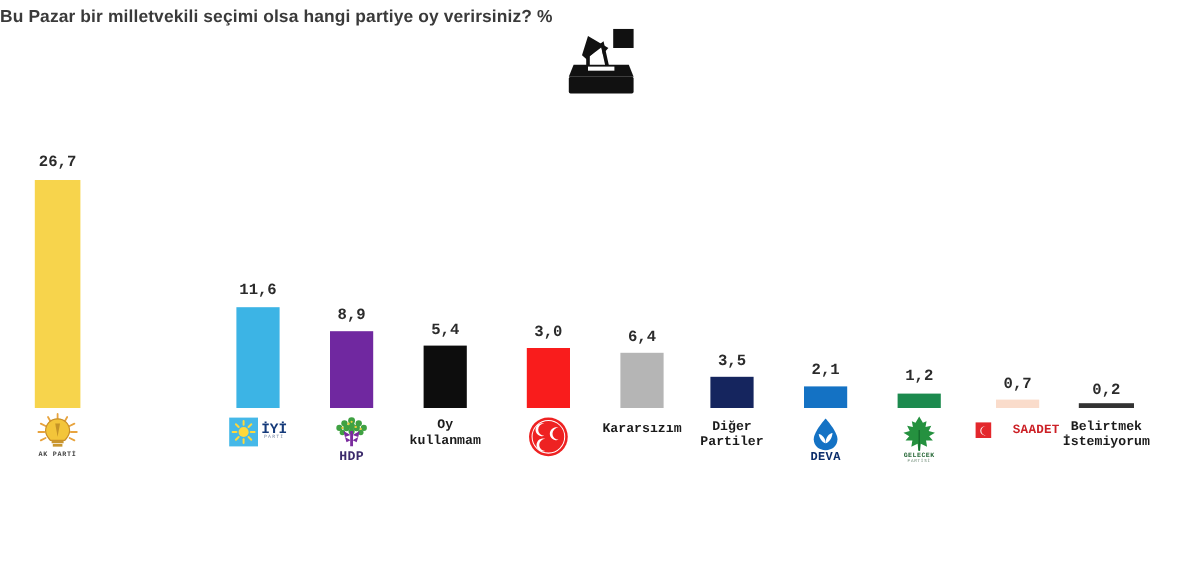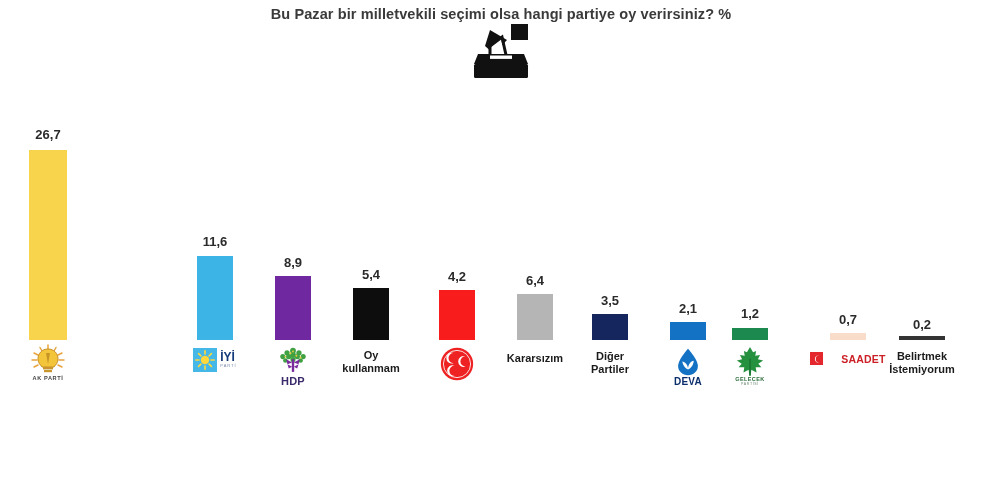--- a/index.html
+++ b/index.html
@@ -15,21 +15,20 @@
     font-family: "Liberation Sans", "DejaVu Sans", sans-serif;
     overflow: hidden;
   }
 
   
   #chart-title {
     position: absolute;
     top: 6px;
     left: 0;
     width: 1002px;
-    text-align: center;
     font-size: 14.5px;
     font-weight: bold;
     color: #3a3a3a;
     letter-spacing: 0.1px;
     white-space: nowrap;
   }
 
   
   #ballot-icon {
     position: absolute;
@@ -39,20 +38,21 @@
     height: 56px;
   }
 
   
   #plot-area {
     position: absolute;
     left: 0;
     top: 0;
     width: 1002px;
     height: 489px;
+    font-family: Liberation Mono, monospace;
   }
 
   .bar-group {
     position: absolute;
     bottom: 0;
     width: 96px;
     height: 489px;
   }
 
   .bar-value {
@@ -267,21 +267,21 @@
     <div class="bar-group" style="left:323px;">
       <div class="bar-value" style="top:268px;">5,4</div>
       <div class="bar-rect" style="width:36px;height:52px;background:#0D0D0D;"></div>
       <div class="bar-label" style="top:349px;">
         <div>Oy</div>
         <div>kullanmam</div>
       </div>
     </div>
 
     <div class="bar-group" style="left:409px;">
-      <div class="bar-value" style="top:270px;">4,2</div>
+      <div class="bar-value" style="top:270px;">3,0</div>
       <div class="bar-rect" style="width:36px;height:50px;background:#F91C1C;"></div>
       <div class="logo-wrap" style="top:347px;">
         <svg class="mhp-circle" viewBox="0 0 40 40">
           <circle cx="20" cy="20" r="19" fill="#EE2222"></circle>
           <circle cx="20" cy="20" r="16" fill="none" stroke="#ffffff" stroke-width="1"></circle>
           <path d="M16 7 A6.4 6.4 0 1 0 16 19 A5 5 0 1 1 16 7 Z" fill="#ffffff"></path>
           <path d="M30 11 A6.4 6.4 0 1 0 30 23 A5 5 0 1 1 30 11 Z" fill="#ffffff"></path>
           <path d="M17 22 A6.4 6.4 0 1 0 17 34 A5 5 0 1 1 17 22 Z" fill="#ffffff"></path>
         </svg>
       </div>
@@ -310,21 +310,21 @@
       <div class="logo-wrap" style="top:348px;">
         <svg viewBox="0 0 30 34" width="26" height="28">
           <path d="M15 1 C15 1 27 14 27 22 C27 28.6 21.6 33 15 33 C8.4 33 3 28.6 3 22 C3 14 15 1 15 1 Z" fill="#1472C4"></path>
           <path d="M15 26 C15 20 11 17 8 16.5 C9 22 12 25 15 26 Z" fill="#ffffff"></path>
           <path d="M15 26 C15 19.5 18.5 16 22 15.5 C21.5 21.5 18 25 15 26 Z" fill="#ffffff"></path>
         </svg>
         <div class="deva-text">DEVA</div>
       </div>
     </div>
 
-    <div class="bar-group" style="left:702px;">
+    <div class="bar-group" style="left:718px;">
       <div class="bar-value" style="top:307px;">1,2</div>
       <div class="bar-rect" style="width:36px;height:12px;background:#1C8A4E;"></div>
       <div class="logo-wrap" style="top:346px;">
         <svg viewBox="0 0 32 34" width="28" height="30">
           <path d="M16 1 L19.5 7 L23 5.5 L22 11 L27.5 10 L25 15 L31 16.5 L25.5 20 L29 24 L22.5 24 L23.5 30 L17.5 27 L16.8 34 L15.2 34 L14.5 27 L8.5 30 L9.5 24 L3 24 L6.5 20 L1 16.5 L7 15 L4.5 10 L10 11 L9 5.5 L12.5 7 Z" fill="#25913F"></path>
           <path d="M15.4 14 L16.6 14 L16.6 33 L15.4 33 Z" fill="#13672B"></path>
         </svg>
         <div class="gel-text">GELECEK</div>
         <div class="gel-sub">PARTİSİ</div>
       </div>

